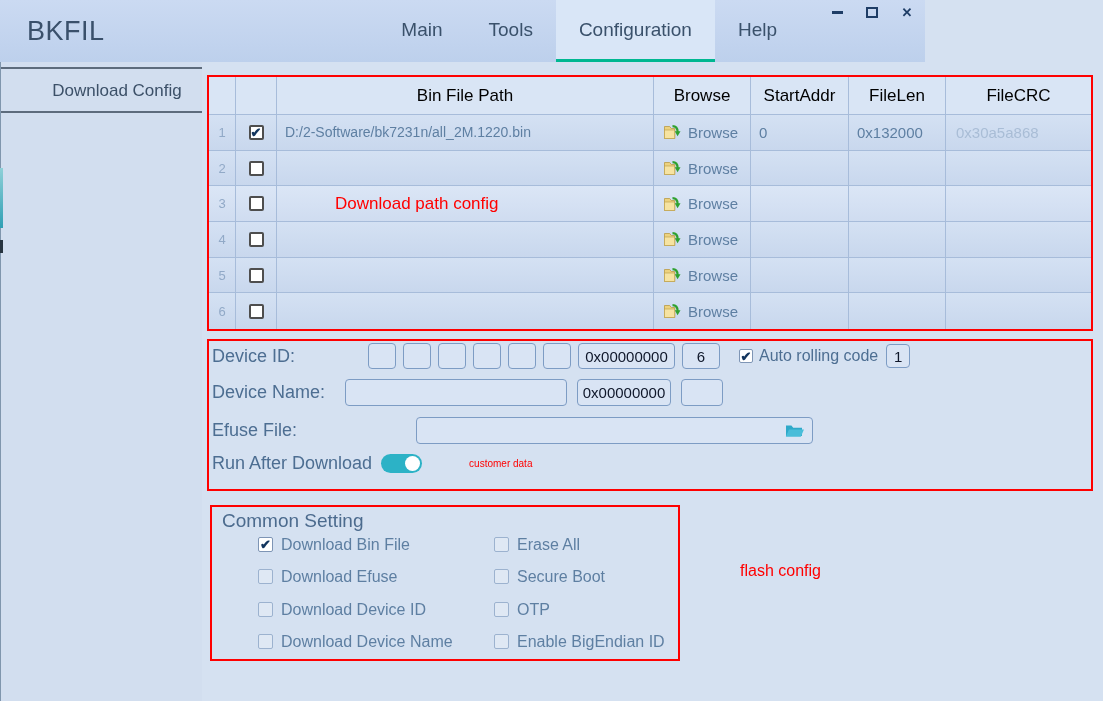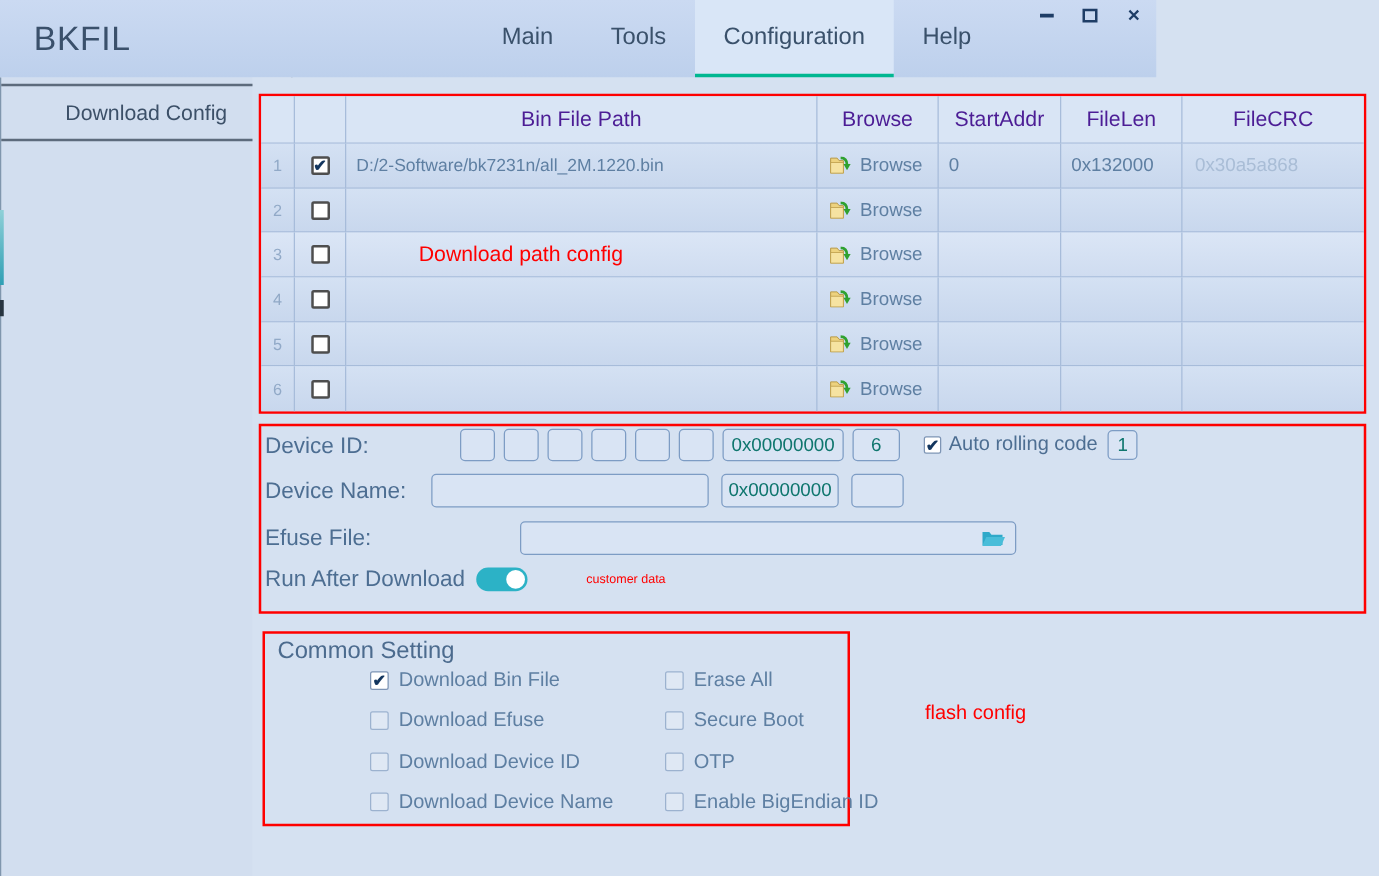--- a/index.html
+++ b/index.html
@@ -40,21 +40,21 @@
   .t-head { display:grid; grid-template-columns:27px 41px 377px 97px 98px 97px 1fr;
     height:38px; background:#d9e5f5; }
   .t-body { display:flex; flex-direction:column; height:calc(100% - 38px); }
   .t-row { display:grid; grid-template-columns:27px 41px 377px 97px 98px 97px 1fr;
     flex:1; background:linear-gradient(#d4e1f3,#c8d7ed); }
   .t-row.hl { background:linear-gradient(#dbe6f6,#cfdcf0); }
   .td { border-right:1px solid #a7bcda; border-bottom:1px solid #a7bcda;
     display:flex; align-items:center; overflow:hidden; }
   .td:last-child { border-right:none; }
   .t-body .t-row:last-child .td { border-bottom:none; }
-  .th { justify-content:center; color:#4c1d95; font-size:17px; }
+  .th { justify-content:center; color:#000000; font-size:17px; }
   .c-num { justify-content:center; color:#91a9c7; font-size:13px; }
   .c-chk { justify-content:center; }
   .c-path { padding-left:8px; color:#5e7fa2; font-size:14px; }
   .c-browse { padding-left:10px; gap:7px; color:#5e7fa2; font-size:15px; cursor:pointer; }
   .c-start, .c-len { padding-left:8px; color:#5e7fa2; font-size:15px; }
   .c-crc { padding-left:10px; color:#a9bdd6; font-size:15px; }
   .annot-inline { color:#ff0000; font-size:17px; padding-left:50px; }
 
   
   .cb { display:inline-flex; align-items:center; justify-content:center; flex:none; cursor:pointer; }
@@ -70,38 +70,38 @@
   .knob { position:absolute; right:2px; top:2px; width:15px; height:15px; border-radius:50%;
     background:#ffffff; }
 
   
   .customer-box { left:5px; top:277px; width:886px; height:152px; }
   .c-row { position:absolute; left:3px; display:flex; align-items:center; }
   .c-label { font-size:18px; color:#4d6e92; flex:none; }
   .w156 { width:156px; } .w133 { width:133px; }
   .field { border:1px solid #7d9cc4; border-radius:4px; background:#d9e4f4;
     display:inline-flex; align-items:center; justify-content:center;
-    color:#0f766e; font-size:15px; flex:none; cursor:text; }
+    color:#0f172a; font-size:15px; flex:none; cursor:text; }
   .mini { width:28px; height:26px; margin-right:7px; }
   .hexbox { width:97px; height:26px; }
   .countbox { width:38px; height:26px; }
   .stepbox { width:24px; height:24px; }
   .namebox { width:222px; height:27px; }
   .hexbox2 { width:94px; height:27px; }
   .extrabox { width:42px; height:27px; }
   .efusebox { width:397px; height:27px; position:relative; justify-content:flex-start; }
   .efuse-icon { position:absolute; right:8px; top:5px; }
   .arc-label { font-size:16px; color:#4d6e92; margin:0 8px 0 6px; }
   .annot { color:#ff0000; }
   .annot-customer { font-size:10px; margin-left:47px; }
 
   
   .common-box { left:8px; top:443px; width:470px; height:156px; }
   .cs-title { position:absolute; left:10px; top:3px; font-size:19px; color:#4c6b8e; }
-  .cs-row { position:absolute; display:flex; align-items:center; gap:8px; height:17px;margin-left:38px; }
+  .cs-row { position:absolute; display:flex; align-items:center; gap:8px; height:17px; }
   .cs-label { font-size:16px; color:#5e7fa2; white-space:nowrap; }
   .col-l { left:46px; } .col-r { left:282px; }
   .r0 { top:29px; } .r1 { top:61px; } .r2 { top:94px; } .r3 { top:126px; }
   .annot-flash { position:absolute; left:538px; top:500px; font-size:16px; }
 </style>
 </head>
 <body>
 
 <div class="titlebar">
   <div class="app-title">BKFIL</div>

